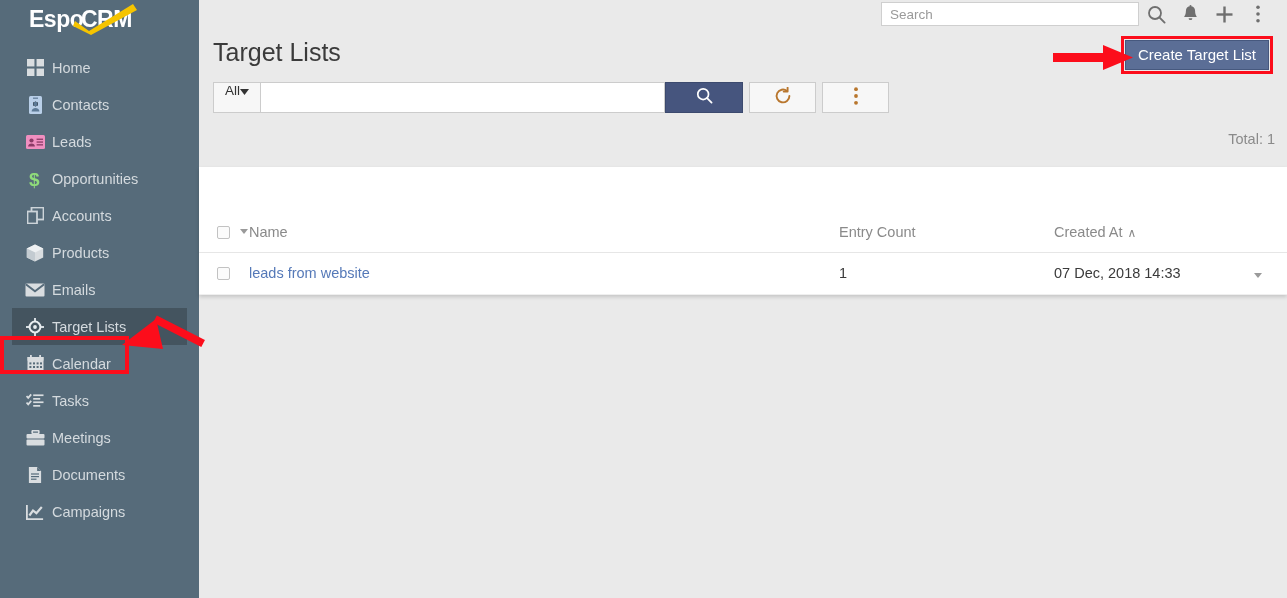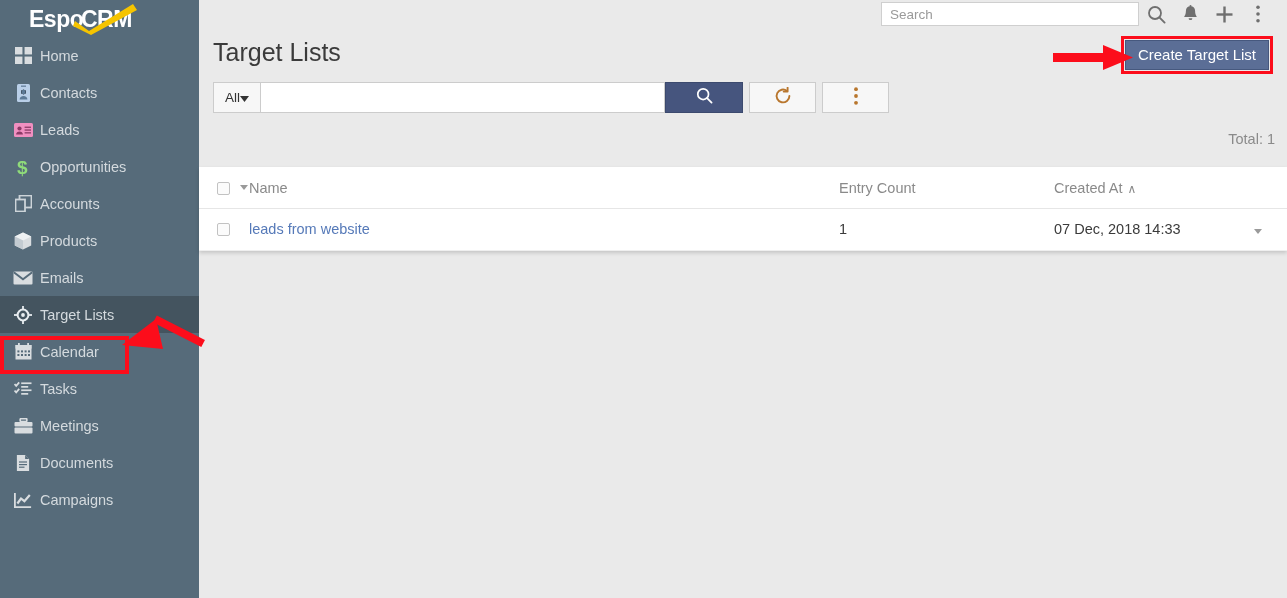--- a/index.html
+++ b/index.html
@@ -21,21 +21,21 @@
     background: #566b7a;
     overflow: hidden;
   }
   #logo-area {
     height: 37px;
     display: flex; align-items: center; justify-content: center;
     position: relative;
   }
   .logo-wrap { position: relative; width: 170px; height: 34px; }
 
-  .nav-list { list-style: none; margin: 0; padding: 0; }
+  .nav-list { list-style: none; margin: 12px; padding: 0; }
   .nav-item {
     height: 37px;
     display: flex; align-items: center;
     padding-left: 12px;
     color: #d4dade;
     font-size: 14.5px;
     cursor: pointer;
     position: relative;
   }
   .nav-item.active { background: #44545f; }
@@ -106,21 +106,21 @@
   }
 
   
   #search-row {
     position: absolute; left: 14px; top: 54px;
     display: flex; align-items: stretch; height: 31px;
   }
   #filter-dd {
     background: #f7f7f7; border: 1px solid #ccc; border-right: none;
     width: 47px;
-    display: flex; align-items: center; justify-content: center;
+    display: flex; align-items: flex-start; justify-content: center;
     font-size: 13.5px; color: #333; cursor: pointer; 
   }
   #text-filter {
     width: 405px;
     border: 1px solid #ccc;
     background: #fff;
     outline: none;
     font-size: 14px; padding: 0 8px;
     font-family: "Liberation Sans", sans-serif;
   }
@@ -140,21 +140,21 @@
     font-size: 14.5px; color: #8a8a8a;
   }
 
   
   #list-panel {
     position: absolute; left: 0; top: 139px;
     width: 1088px;
     background: #fff;
     box-shadow: 0 2px 4px rgba(0,0,0,0.16);
   }
-  table { width: 100%; border-collapse: collapse; table-layout: fixed; }
+  table { width: 100%; border-collapse: collapse; table-layout: fixed; margin-top: 44px; }
   thead th {
     text-align: left; font-weight: 400;
     font-size: 14.5px; color: #8a8a8a;
     padding: 13px 0 12px 0;
     border-bottom: 1px solid #e6e6e6;
     background: #fff;
   }
   tbody td {
     font-size: 14.5px; color: #3b3b3b;
     padding: 12px 0 13px 0;

